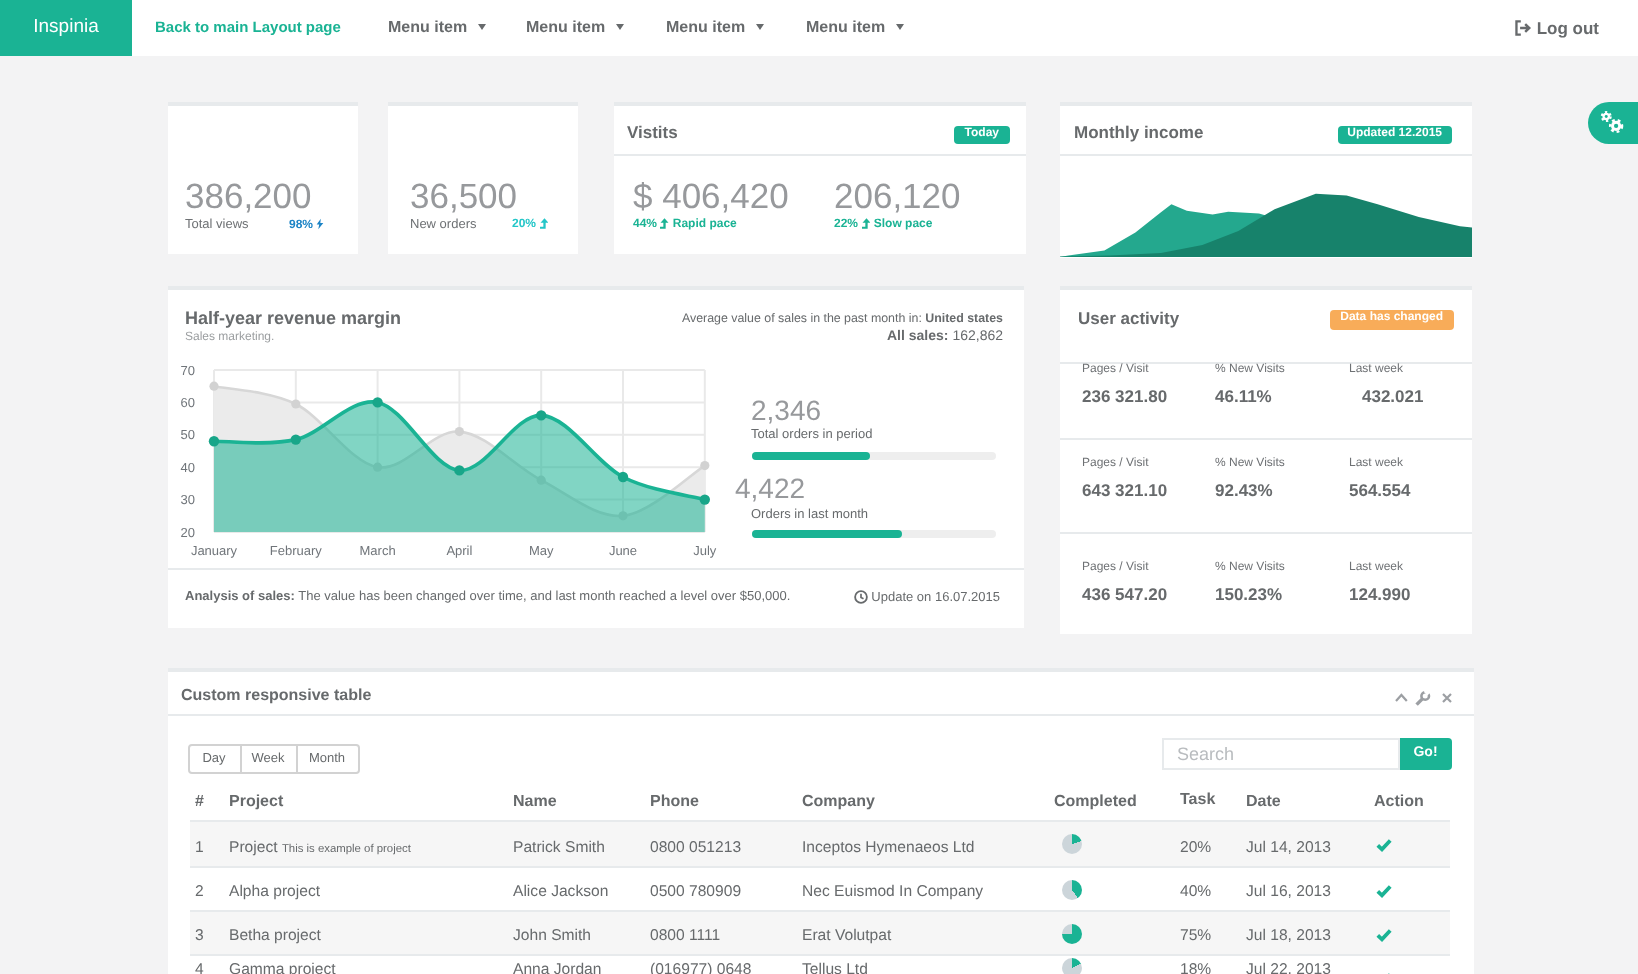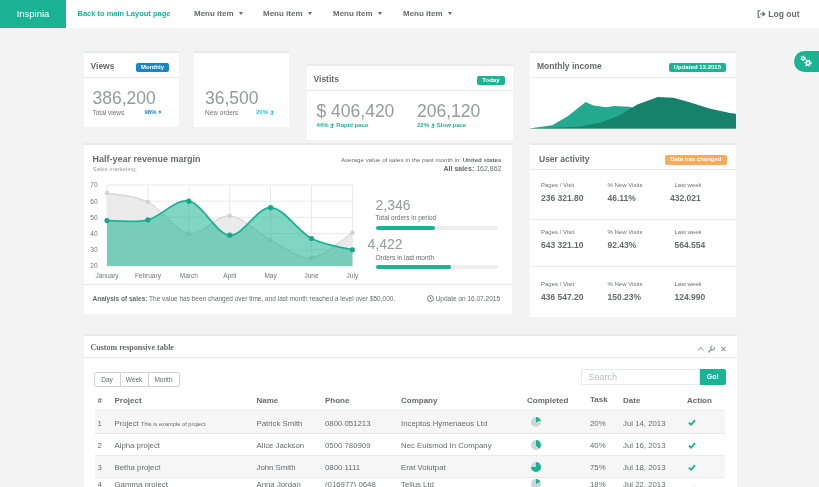--- a/index.html
+++ b/index.html
@@ -52,42 +52,38 @@
 <circle cx="5" cy="3.6" r="2.7" fill="none" stroke="#fff" stroke-width="1.3" stroke-dasharray="1.4 1.5"></circle>
 <circle cx="5" cy="3.6" r="0.9" fill="#1ab394"></circle>
 <circle cx="11" cy="9.3" r="3.1" fill="#fff"></circle>
 <circle cx="11" cy="9.3" r="3.6" fill="none" stroke="#fff" stroke-width="1.5" stroke-dasharray="1.7 1.8"></circle>
 <circle cx="11" cy="9.3" r="1.3" fill="#1ab394"></circle>
 </svg>
 
 </div>
 
 <div class="ibox" style="left:83.5px; top:51px; width:95.5px; height:76px;">
-  <div class="ititle">
-      <h5>Views</h5>
-      <span class="badge" style="right:10px; background:#1c84c6;">Monthly</span>
-    </div>
   <div class="bignum" style="left:9px; top:37px;">386,200</div>
   <div class="cap" style="left:9px; top:56px;">Total views</div>
   <div class="stat" style="left:61px; top:56px; color:#1c84c6;">98%
   <svg width="4" height="6" viewBox="0 0 7 9" style="vertical-align:-1px">
         <path d="M4.2 0 L0.6 5 L2.8 5 L2 9 L6.4 3.6 L3.8 3.6 Z" fill="#1c84c6"></path>
       </svg></div>
 </div>
 
 <div class="ibox" style="left:194px; top:51px; width:94.5px; height:76px;">
   <div class="bignum" style="left:11px; top:37px;">36,500</div>
   <div class="cap" style="left:11px; top:56px;">New orders</div>
   <div class="stat" style="left:62px; top:56px; color:#23c6c8;">20%
   <svg width="4.5" height="5.5" viewBox="0 0 7 8" style="vertical-align:-1px">
         <path d="M3.5 0 L6.6 3.4 L4.4 3.4 L4.4 8 L0 8 L0 6.6 L2.6 6.6 L2.6 3.4 L0.4 3.4 Z" fill="#23c6c8"></path>
       </svg></div>
 </div>
 
-<div class="ibox" style="left:306.5px; top:64px; width:206px; height:76px;">
+<div class="ibox" style="left:306.5px; top:51px; width:206px; height:76px;">
   <div class="ititle">
       <h5>Vistits</h5>
       <span class="badge" style="right:8px; background:#1ab394;">Today</span>
     </div>
   <div class="bignum" style="left:10px; top:37px;">$ 406,420</div>
   <div class="stat" style="left:10px; top:56px; color:#1ab394;">44%
   <svg width="4.5" height="5.5" viewBox="0 0 7 8" style="vertical-align:-1px">
         <path d="M3.5 0 L6.6 3.4 L4.4 3.4 L4.4 8 L0 8 L0 6.6 L2.6 6.6 L2.6 3.4 L0.4 3.4 Z" fill="#1ab394"></path>
       </svg>
   Rapid pace</div>
@@ -186,49 +182,49 @@
   <div style="position:absolute; left:9px; top:149.5px; font-size:6.5px;"><b>Analysis of sales:</b> The value has been changed over time, and last month reached a level over $50,000.</div>
   <div style="position:absolute; right:12px; top:149.5px; font-size:6.5px;">
   <svg width="7" height="7" viewBox="0 0 10 10" style="vertical-align:-1.5px">
         <circle cx="5" cy="5" r="4.2" fill="none" stroke="#676a6c" stroke-width="1.3"></circle>
         <path d="M5 2.6 L5 5.3 L6.8 6.3" stroke="#676a6c" stroke-width="1.2" fill="none"></path>
       </svg>
   Update on 16.07.2015</div>
 </div>
 
 <div class="ibox" style="left:530px; top:143px; width:206px; height:174px;">
-  <div class="ititle" style="height:25px;">
+  <div class="ititle" style="height:37px;">
       <h5 style="top:8.5px; left:9px;">User activity</h5>
       <span class="badge" style="right:9.5px; top:10px; background:#f8ac59;">Data has changed</span>
     </div>
   <div class="ua-lab" style="left:11px; top:36.7px;">Pages / Visit</div>
     <div class="ua-lab" style="left:77.5px; top:36.7px;">% New Visits</div>
     <div class="ua-lab" style="left:144.5px; top:36.7px;">Last week</div>
   <div class="ua-val" style="left:11px; top:47.6px;">236 321.80</div>
     <div class="ua-val" style="left:77.5px; top:47.6px;">46.11%</div>
-    <div class="ua-val" style="left:140px; top:47.6px;text-align:center;">432.021</div>
+    <div class="ua-val" style="left:151px; top:47.6px;text-align:center;">432.021</div>
   <div class="hr" style="top:73.5px;"></div>
   <div class="ua-lab" style="left:11px; top:84.4px;">Pages / Visit</div>
     <div class="ua-lab" style="left:77.5px; top:84.4px;">% New Visits</div>
     <div class="ua-lab" style="left:144.5px; top:84.4px;">Last week</div>
   <div class="ua-val" style="left:11px; top:95.4px;">643 321.10</div>
     <div class="ua-val" style="left:77.5px; top:95.4px;text-align:center;">92.43%</div>
     <div class="ua-val" style="left:144.5px; top:95.4px;">564.554</div>
   <div class="hr" style="top:121.3px;"></div>
   <div class="ua-lab" style="left:11px; top:136.3px;">Pages / Visit</div>
     <div class="ua-lab" style="left:77.5px; top:136.3px;">% New Visits</div>
     <div class="ua-lab" style="left:144.5px; top:136.3px;">Last week</div>
   <div class="ua-val" style="left:11px; top:147px;">436 547.20</div>
     <div class="ua-val" style="left:77.5px; top:147px;">150.23%</div>
     <div class="ua-val" style="left:144.5px; top:147px;">124.990</div>
 </div>
 
 <div class="ibox" style="left:83.5px; top:334px; width:653px; height:166px;">
   <div class="ititle" style="height:21.5px;">
-      <h5 style="top:6.5px; left:7px; font-size:8px;font-family:Liberation Serif, serif;">Custom responsive table</h5>
+      <h5 style="top:6.5px; left:7px; font-size:8px;">Custom responsive table</h5>
     <svg style="position:absolute; right:9.5px; top:9px;" width="30" height="8" viewBox="0 0 30 8">
       <path class="tool-ic" d="M1 5.5 L3.7 2.5 L6.4 5.5"></path>
       <line x1="11.3" y1="7.3" x2="14.3" y2="4.3" stroke="#9c9fa3" stroke-width="1.7"></line>
         <circle cx="15.6" cy="3" r="1.9" stroke="#9c9fa3" stroke-width="1.3" fill="none"></circle>
         <rect x="15.4" y="-0.4" width="2.6" height="2.6" fill="#fff" transform="rotate(45 16.7 0.9)"></rect>
       <path class="tool-ic" d="M24.5 2 L28.5 6 M28.5 2 L24.5 6" stroke-width="1.2"></path>
     </svg>
   </div>
   <div style="position:absolute; left:10px; top:35.5px; height:13px; font-size:6.5px;">
     <span style="display:inline-block; border:1px solid #d2d2d2; border-radius:2px 0 0 2px; padding:3px 0; width:27px; text-align:center; background:#fff;">Day</span><span style="display:inline-block; border:1px solid #d2d2d2; border-left:none; padding:3px 0; width:28px; text-align:center; background:#fff;">Week</span><span style="display:inline-block; border:1px solid #d2d2d2; border-left:none; border-radius:0 2px 2px 0; padding:3px 0; width:31px; text-align:center; background:#fff;">Month</span>

